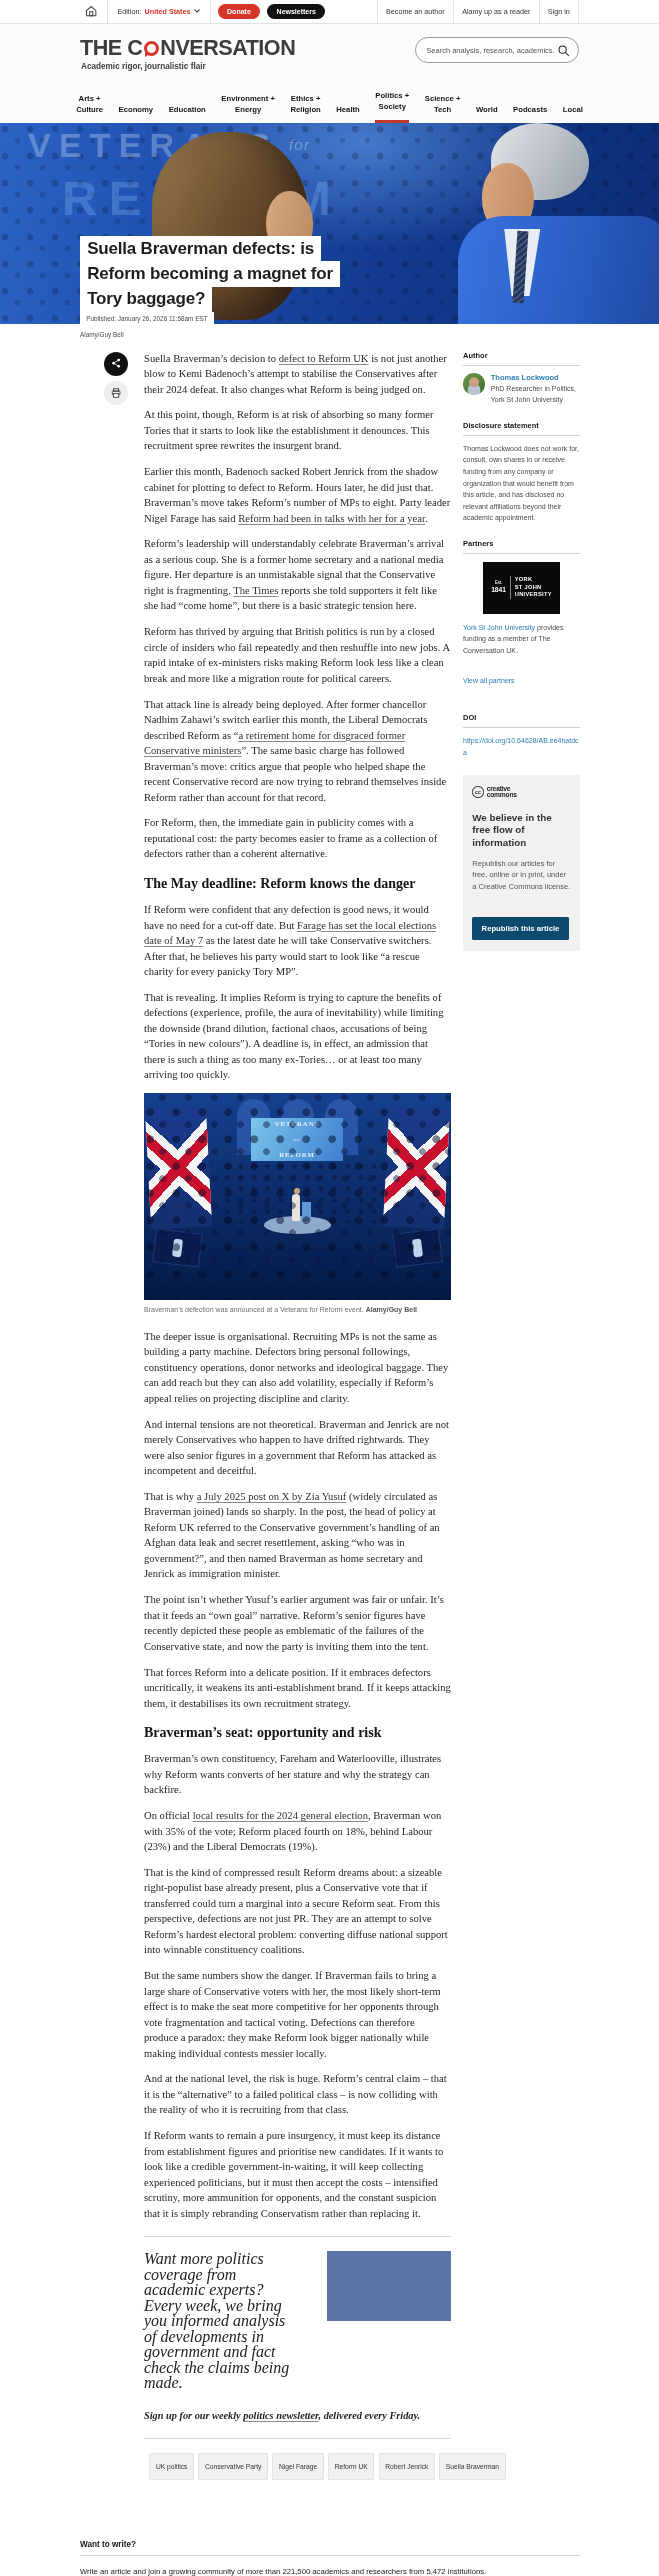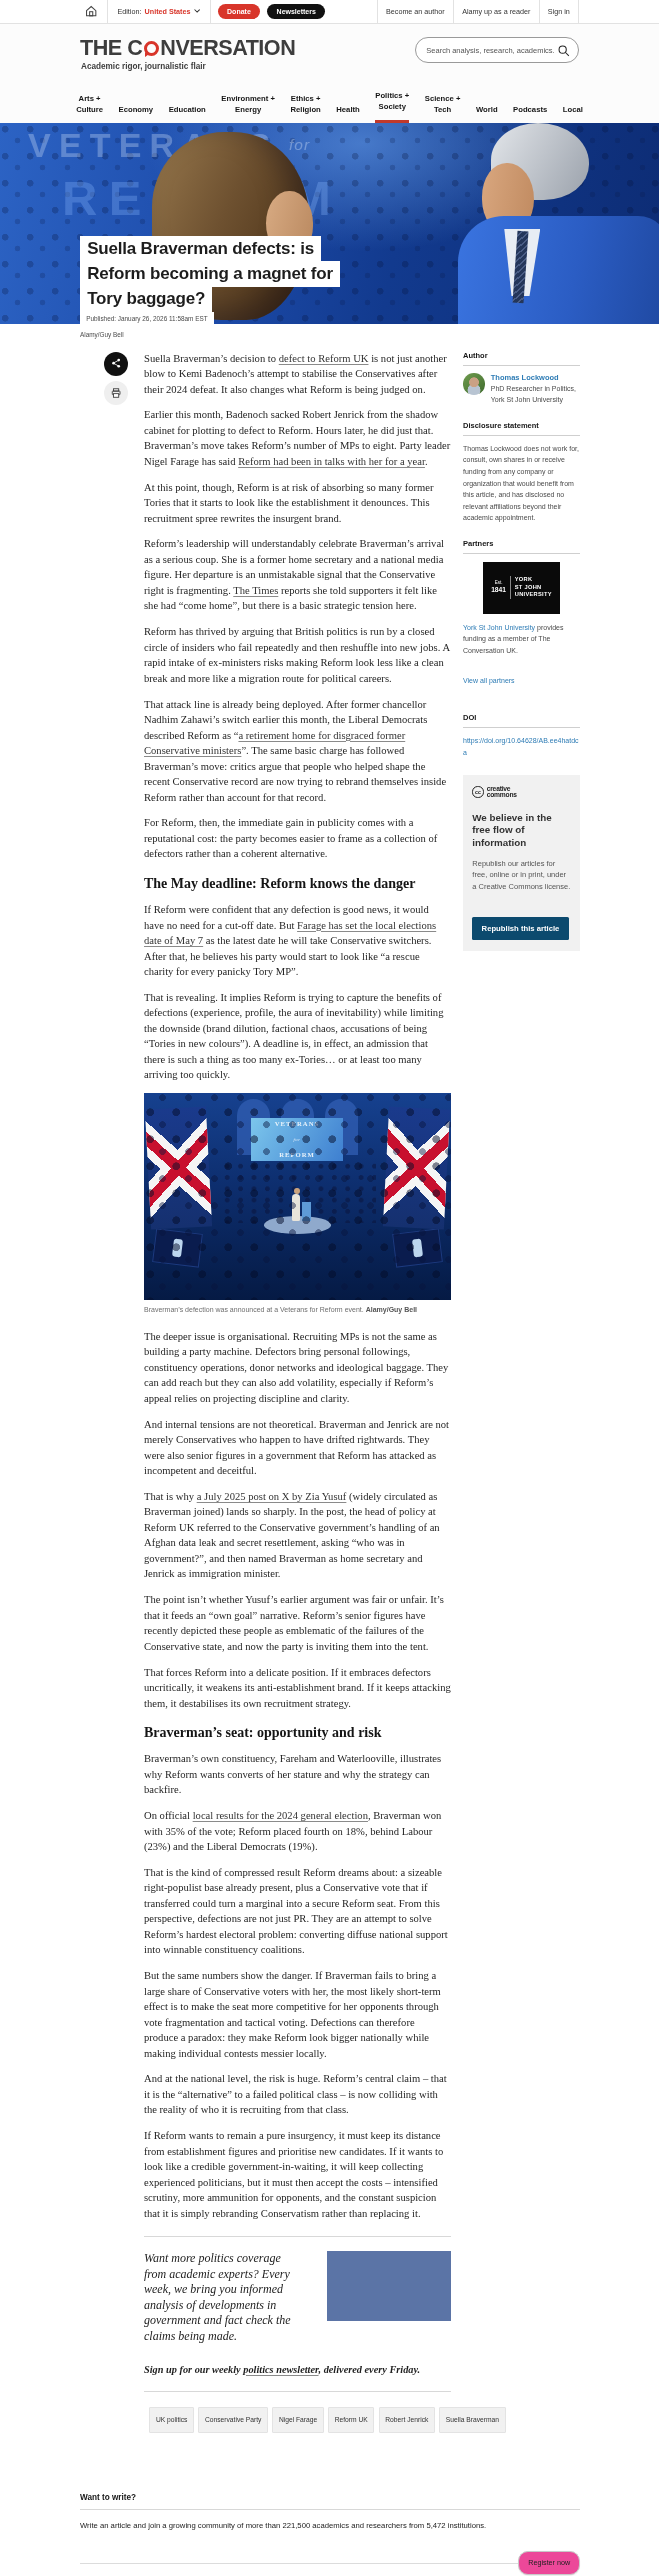--- a/index.html
+++ b/index.html
@@ -172,21 +172,21 @@
   .fig-sidescreen.l { left:10.3px; top:138px; transform:rotate(7deg); }
   .fig-sidescreen.r { right:10.3px; top:138px; transform:rotate(-7deg); }
   .fig-caption { margin-top:5.2px; font-family:"Liberation Sans",sans-serif; font-size:7px;
                  color:#6e6e6e; line-height:1.45; }
   .fig-caption b { color:#555; font-weight:700; }
 
   .hr { border-top:0.5px solid #d8d8d8; margin:14.4px 0; }
 
   
   .promo { display:flex; gap:12.4px; margin-bottom:13.4px; }
-  .promo-text { flex:1; font-style:italic; font-size:12px; line-height:15.5px; color:#222; }
+  .promo-text { flex:1; font-style:italic; font-size:16px; line-height:15.5px; color:#222; }
   .promo-box { width:124px; height:70px; background:#5b74a6; flex:0 0 124px; margin-left:13.4px; }
   .signup { font-weight:700; font-style:italic; font-size:10.3px; margin:17.5px 0 3.1px; }
   .signup a { text-decoration:underline; text-decoration-color:#8a8a8a; text-underline-offset:1.5px; }
 
   
   .tags-row { display:flex; align-items:center; gap:5.2px; margin-top:3.1px;
               font-family:"Liberation Sans",sans-serif; }
   .tag-chip { background:#f1f1f1; border:0.5px solid #e3e3e3; color:#333; font-size:6.7px;
               padding:4.6px 5.7px; border-radius:1px; white-space:nowrap; }
 
@@ -306,22 +306,22 @@
       <svg width="10.3" height="10.3" viewBox="0 0 20 20" fill="none" stroke="#333" stroke-width="1.6">
         <rect x="5" y="1.5" width="10" height="4.5"></rect>
           <rect x="2.5" y="6" width="15" height="7" rx="1"></rect>
         <rect x="5" y="11" width="10" height="7" fill="#fff"></rect>
       </svg>
     </a>
   </div>
 
   <div class="body-col" id="article-body">
       <p>Suella Braverman’s decision to <a class="body-link">defect to Reform UK</a> is not just another blow to Kemi Badenoch’s attempt to stabilise the Conservatives after their 2024 defeat. It also changes what Reform is being judged on.</p>
+      <p>At this point, though, Reform is at risk of absorbing so many former Tories that it starts to look like the establishment it denounces. This recruitment spree rewrites the insurgent brand.</p>
       <p>Earlier this month, Badenoch sacked Robert Jenrick from the shadow cabinet for plotting to defect to Reform. Hours later, he did just that. Braverman’s move takes Reform’s number of MPs to eight. Party leader Nigel Farage has said <a class="body-link">Reform had been in talks with her for a year</a>.</p>
-      <p>At this point, though, Reform is at risk of absorbing so many former Tories that it starts to look like the establishment it denounces. This recruitment spree rewrites the insurgent brand.</p>
       <p>Reform’s leadership will understandably celebrate Braverman’s arrival as a serious coup. She is a former home secretary and a national media figure. Her departure is an unmistakable signal that the Conservative right is fragmenting. <a class="body-link">The Times</a> reports she told supporters it felt like she had “come home”, but there is a basic strategic tension here.</p>
       <p>Reform has thrived by arguing that British politics is run by a closed circle of insiders who fail repeatedly and then reshuffle into new jobs. A rapid intake of ex-ministers risks making Reform look less like a clean break and more like a migration route for political careers.</p>
       <p>That attack line is already being deployed. After former chancellor Nadhim Zahawi’s switch earlier this month, the Liberal Democrats described Reform as “<a class="body-link">a retirement home for disgraced former Conservative ministers</a>”. The same basic charge has followed Braverman’s move: critics argue that people who helped shape the recent Conservative record are now trying to rebrand themselves inside Reform rather than account for that record.</p>
       <p>For Reform, then, the immediate gain in publicity comes with a reputational cost: the party becomes easier to frame as a collection of defectors rather than a coherent alternative.</p>
       <h2>The May deadline: Reform knows the danger</h2>
       <p>If Reform were confident that any defection is good news, it would have no need for a cut-off date. But <a class="body-link">Farage has set the local elections date of May 7</a> as the latest date he will take Conservative switchers. After that, he believes his party would start to look like “a rescue charity for every panicky Tory MP”.</p>
       <p>That is revealing. It implies Reform is trying to capture the benefits of defections (experience, profile, the aura of inevitability) while limiting the downside (brand dilution, factional chaos, accusations of being “Tories in new colours”). A deadline is, in effect, an admission that there is such a thing as too many ex-Tories… or at least too many arriving too quickly.</p>
     <figure class="figure">
       <div class="fig-art">
         <div class="arch" style="left:93px;"></div>

